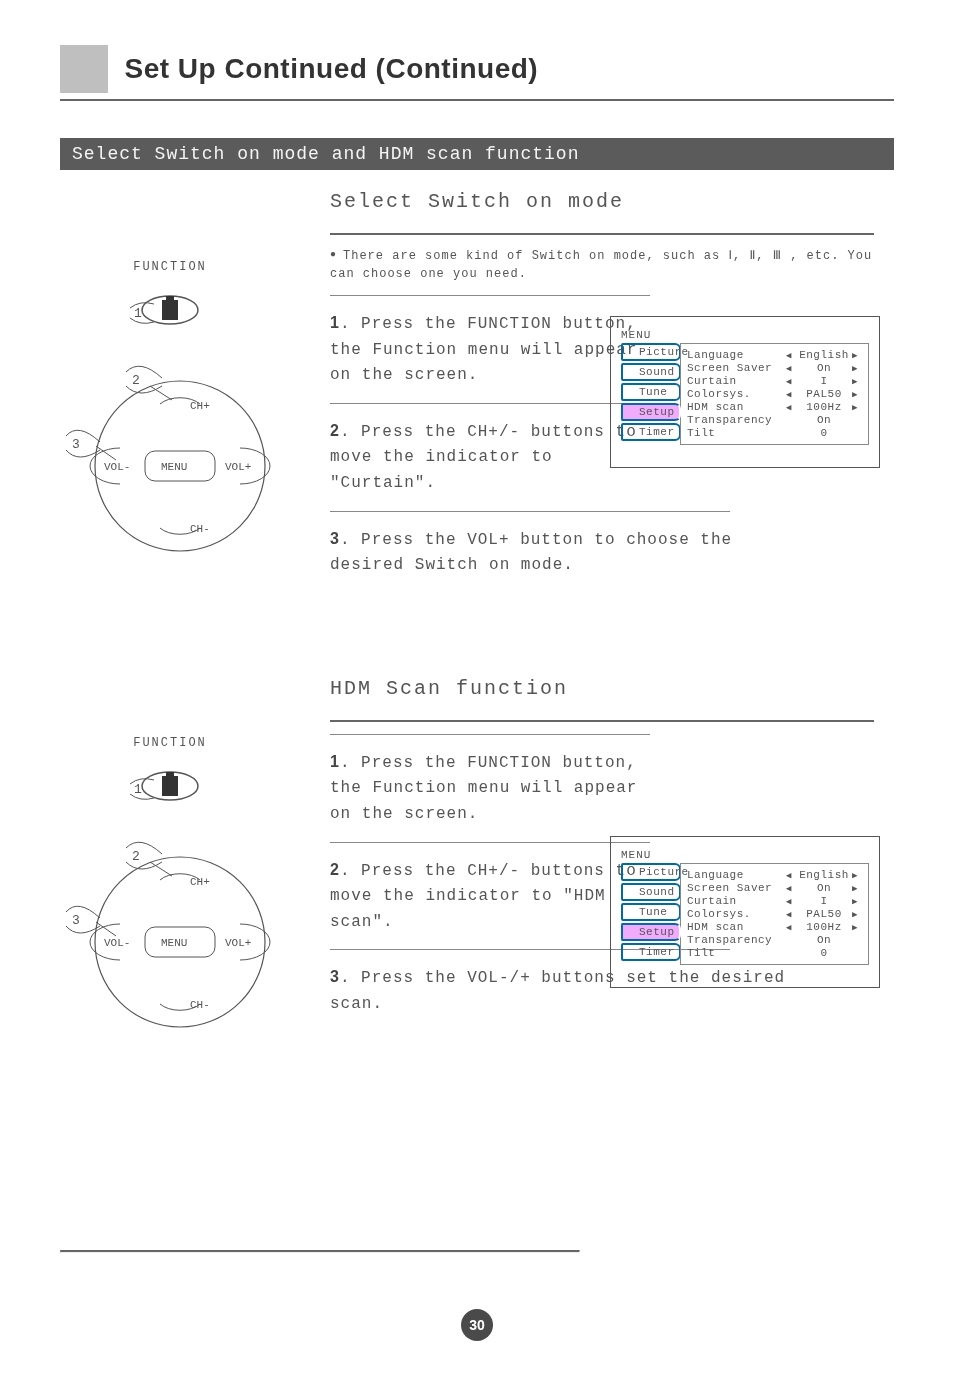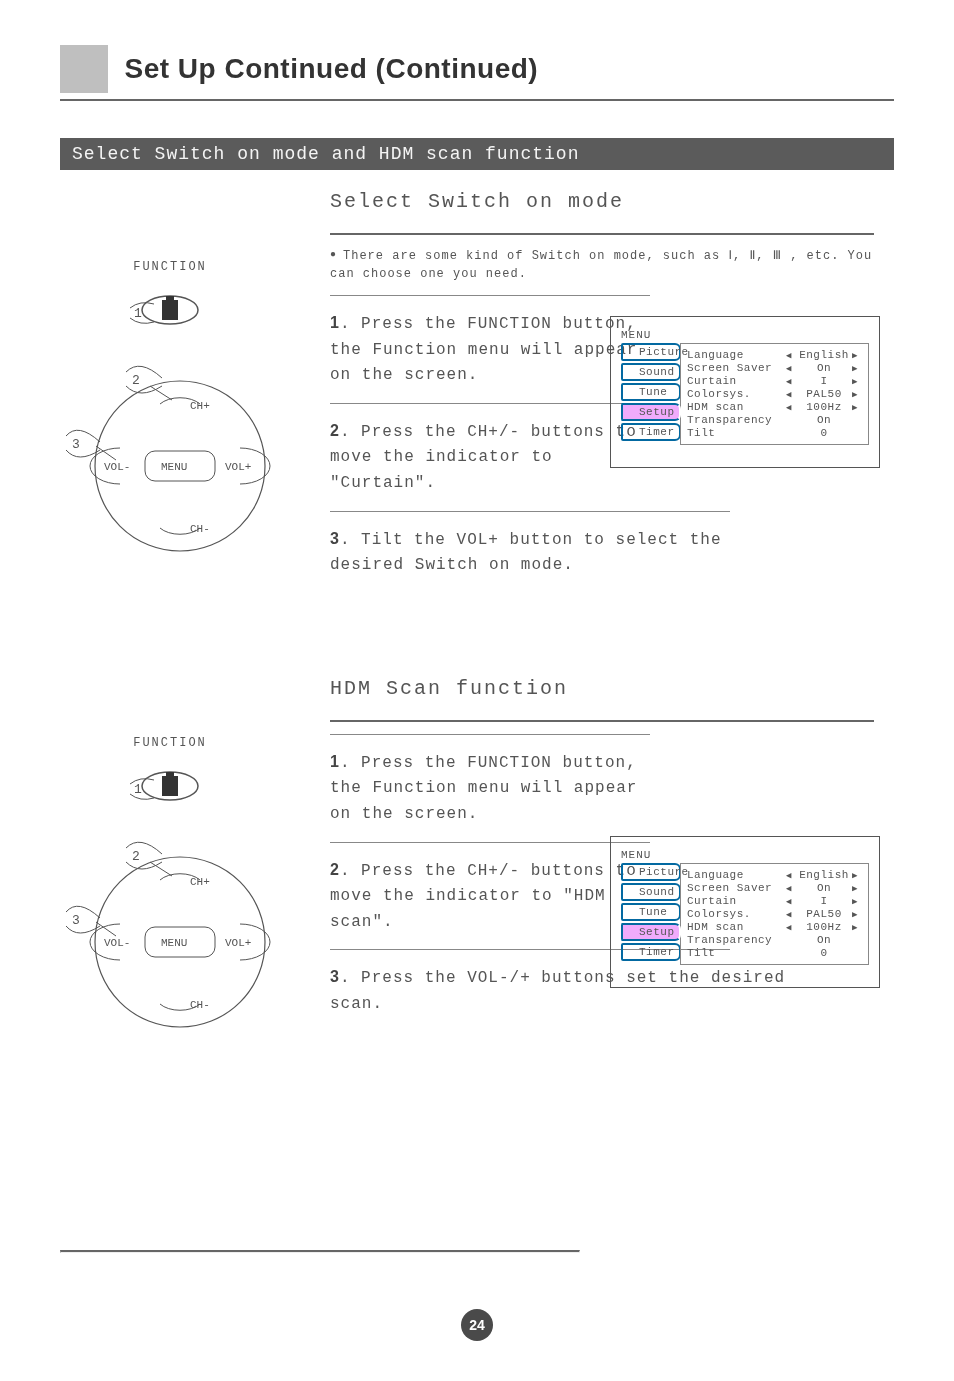--- a/index.html
+++ b/index.html
@@ -144,21 +144,21 @@
   <hr class="step-sep">
   <div class="step">
     <span class="step-num">1</span><span>. Press the FUNCTION button, the Function menu will appear on the screen.</span>
   </div>
   <hr class="step-sep">
   <div class="step">
     <span class="step-num">2</span><span>. Press the CH+/- buttons to move the indicator to "Curtain".</span>
   </div>
   <hr class="step-sep wide">
   <div class="step" style="width:420px">
-    <span class="step-num">3</span><span>. Tilt the VOL+ button to select the desired Switch on mode.</span>
+    <span class="step-num">3</span><span>. Press the VOL+ button to choose the desired Switch on mode.</span>
   </div>
 
   <div style="height:90px"></div>
 
   <div class="section-title">HDM Scan function</div>
 
   <hr class="step-sep">
   <div class="step">
     <span class="step-num">1</span><span>. Press the FUNCTION button, the Function menu will appear on the screen.</span>
   </div>
@@ -282,14 +282,14 @@
           <span class="val">0</span>
           <span class="tri"></span>
         </div>
       </div>
   </div>
 </div>
 
 <hr class="left-rule">
 
 <div class="page-badge">
-  <span>24</span>
+  <span>30</span>
 </div>
 
 </body></html>

